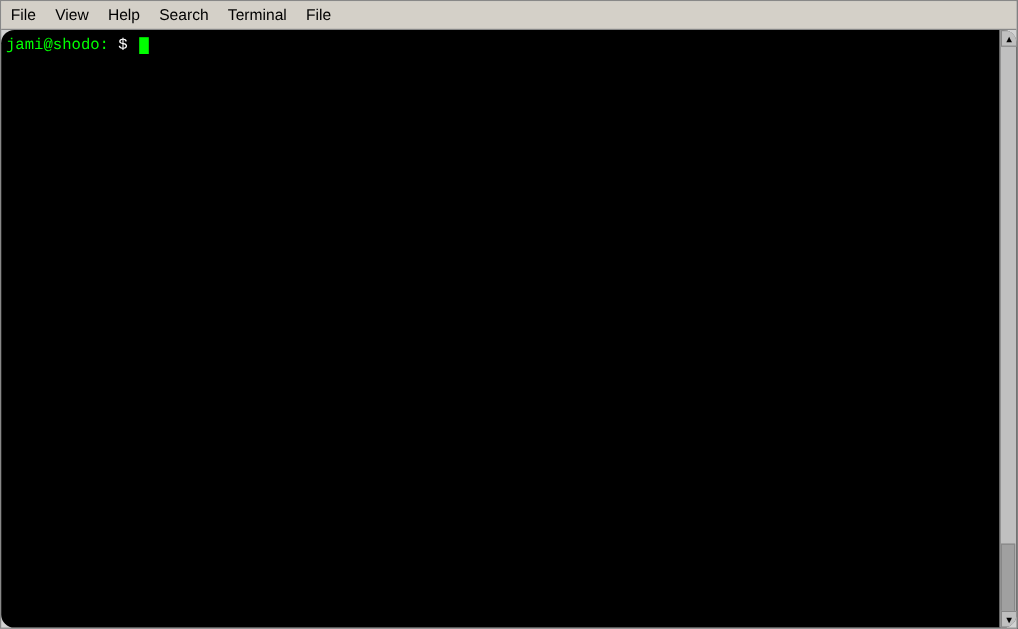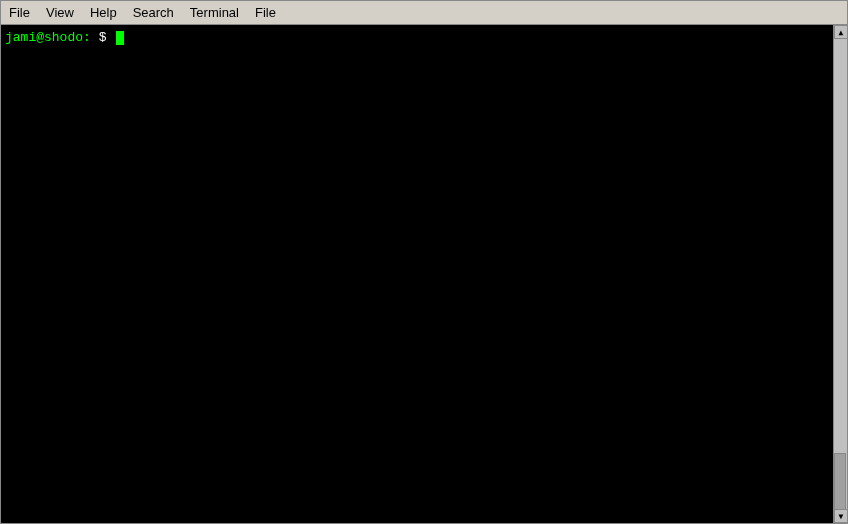--- a/index.html
+++ b/index.html
@@ -45,20 +45,21 @@
     }
 
     .terminal-body {
       background: #000;
       flex: 1;
       padding: 4px 4px 16px 4px;
       display: flex;
       flex-direction: column;
       position: relative;
       overflow: hidden;
+      border-radius: 11px;
     }
 
     .terminal-line {
       display: flex;
       align-items: center;
       line-height: 1.4;
     }
 
     .prompt-user {
       color: #00ff00;

